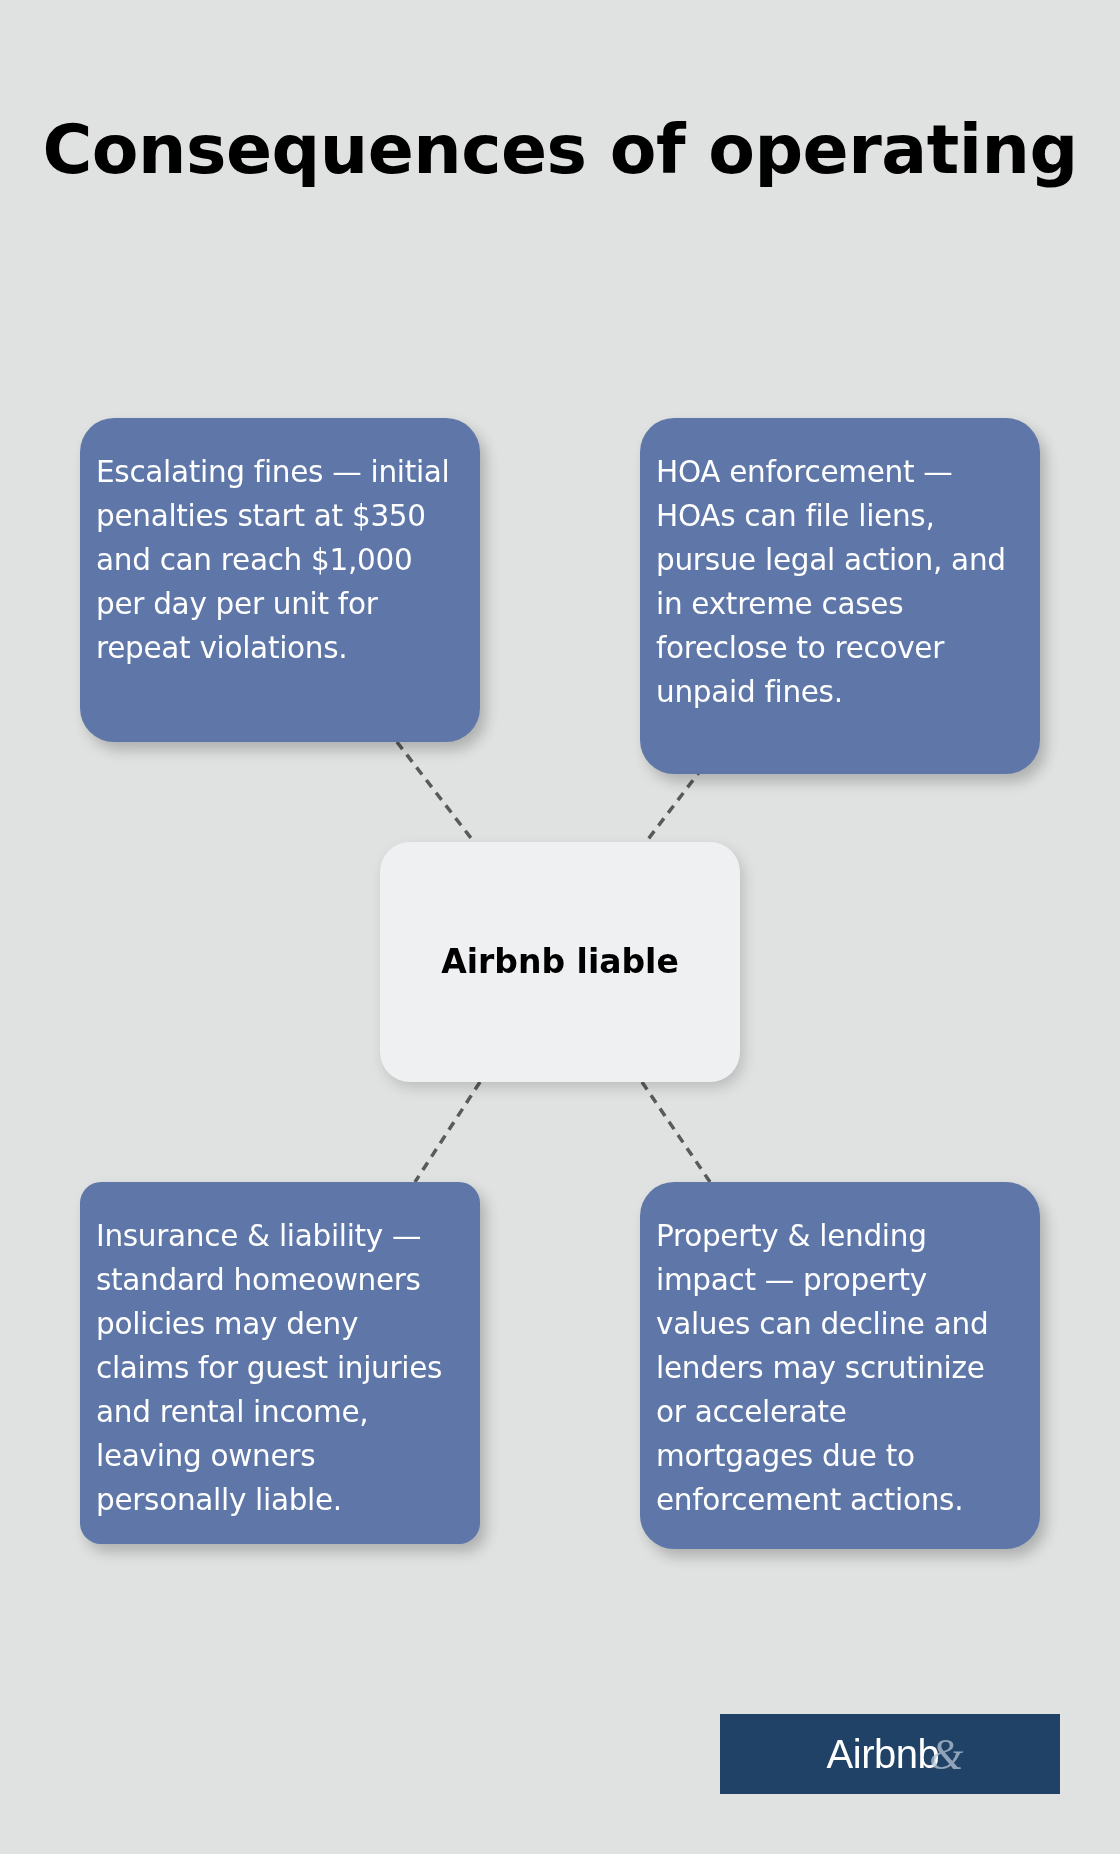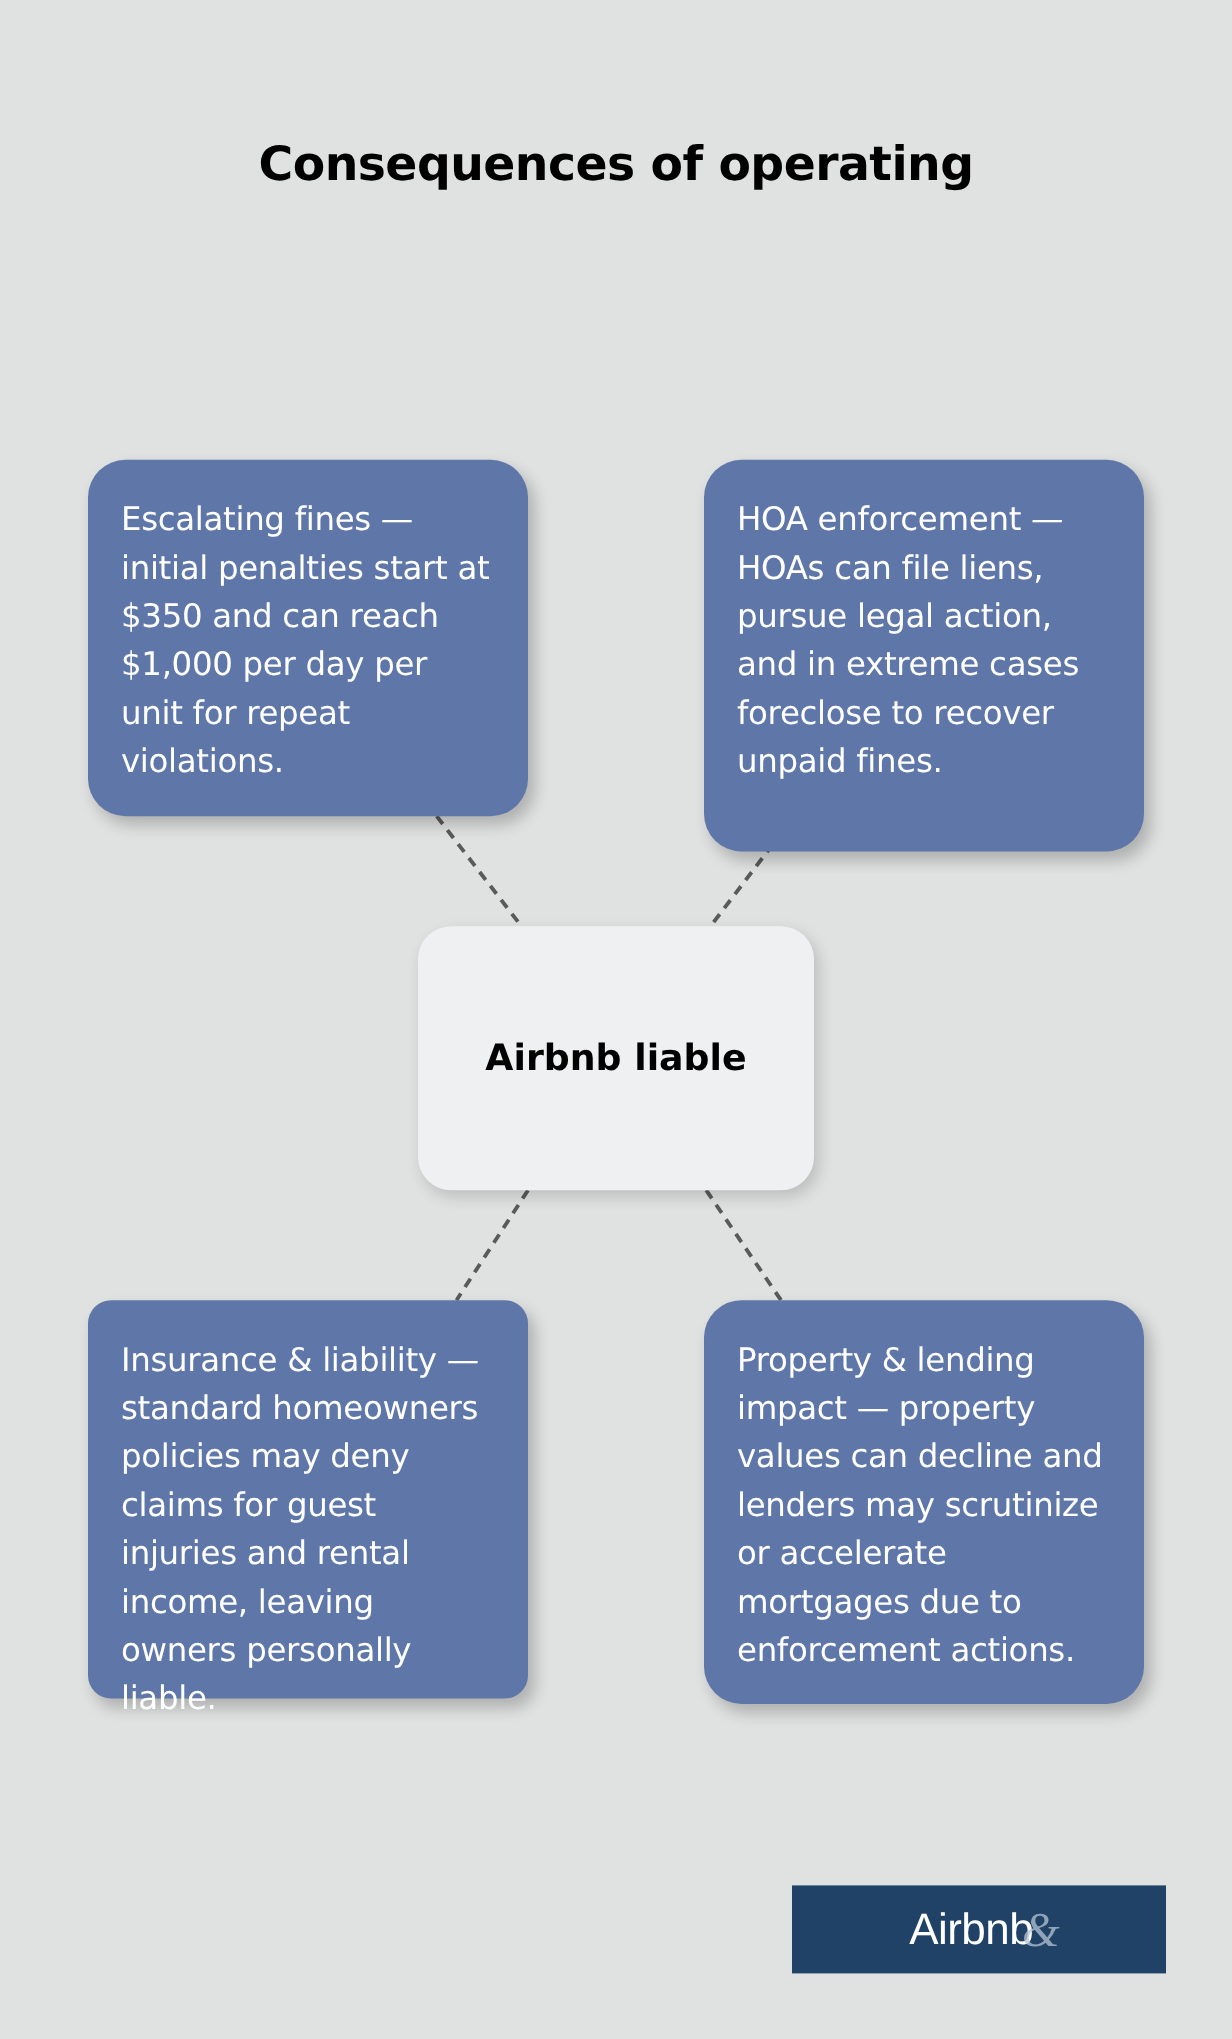--- a/index.html
+++ b/index.html
@@ -1,18 +1,18 @@
 <!DOCTYPE html>
 <html><head>
 <meta charset="utf-8">
 <style>
   html, body { margin:0; padding:0; }
   body { width:1120px; height:1854px; background:#e0e2e1; position:relative; overflow:hidden; font-family:"DejaVu Sans","Liberation Sans",sans-serif; }
-  .title { position:absolute; left:0; top:108px; width:1120px; text-align:center; font-weight:bold; font-size:43px; line-height:84px; color:#000; letter-spacing:-0.5px; }
-  .card { position:absolute; width:400px; background:#5e77a8; border-radius:34px; box-shadow:6px 8px 14px rgba(0,0,0,0.22); box-sizing:border-box; padding:32px 28px 0 30px; color:#fff; font-size:29.5px; line-height:44px; letter-spacing:-0.3px; }
+  .title { position:absolute; left:0; top:108px; width:1120px; text-align:center; font-weight:bold; font-size:68px; line-height:84px; color:#000; letter-spacing:-0.5px; }
+  .card { position:absolute; width:400px; background:#5e77a8; border-radius:34px; box-shadow:6px 8px 14px rgba(0,0,0,0.22); box-sizing:border-box; padding:32px 28px 0 16px; color:#fff; font-size:29.5px; line-height:44px; letter-spacing:-0.3px; }
   .center { position:absolute; left:380px; top:842px; width:360px; height:240px; background:#eff0f2; border-radius:30px; box-shadow:4px 6px 14px rgba(0,0,0,0.16); display:flex; align-items:center; justify-content:center; text-align:center; font-weight:bold; font-size:33px; line-height:48px; color:#000; }
   svg.lines { position:absolute; left:0; top:0; }
   .logo { position:absolute; left:720px; top:1714px; width:340px; height:80px; background:#1f4266; display:flex; align-items:center; justify-content:center; }
   .logo-text { color:#fff; font-family:"Liberation Sans",sans-serif; font-size:40px; letter-spacing:-0.5px; }
   .logo-amp { color:#b8c4d4; font-family:"Liberation Serif",serif; font-style:italic; font-size:44px; margin:0 -10px; opacity:0.75; }
 </style>
 </head>
 <body>
 
 <div class="title">

